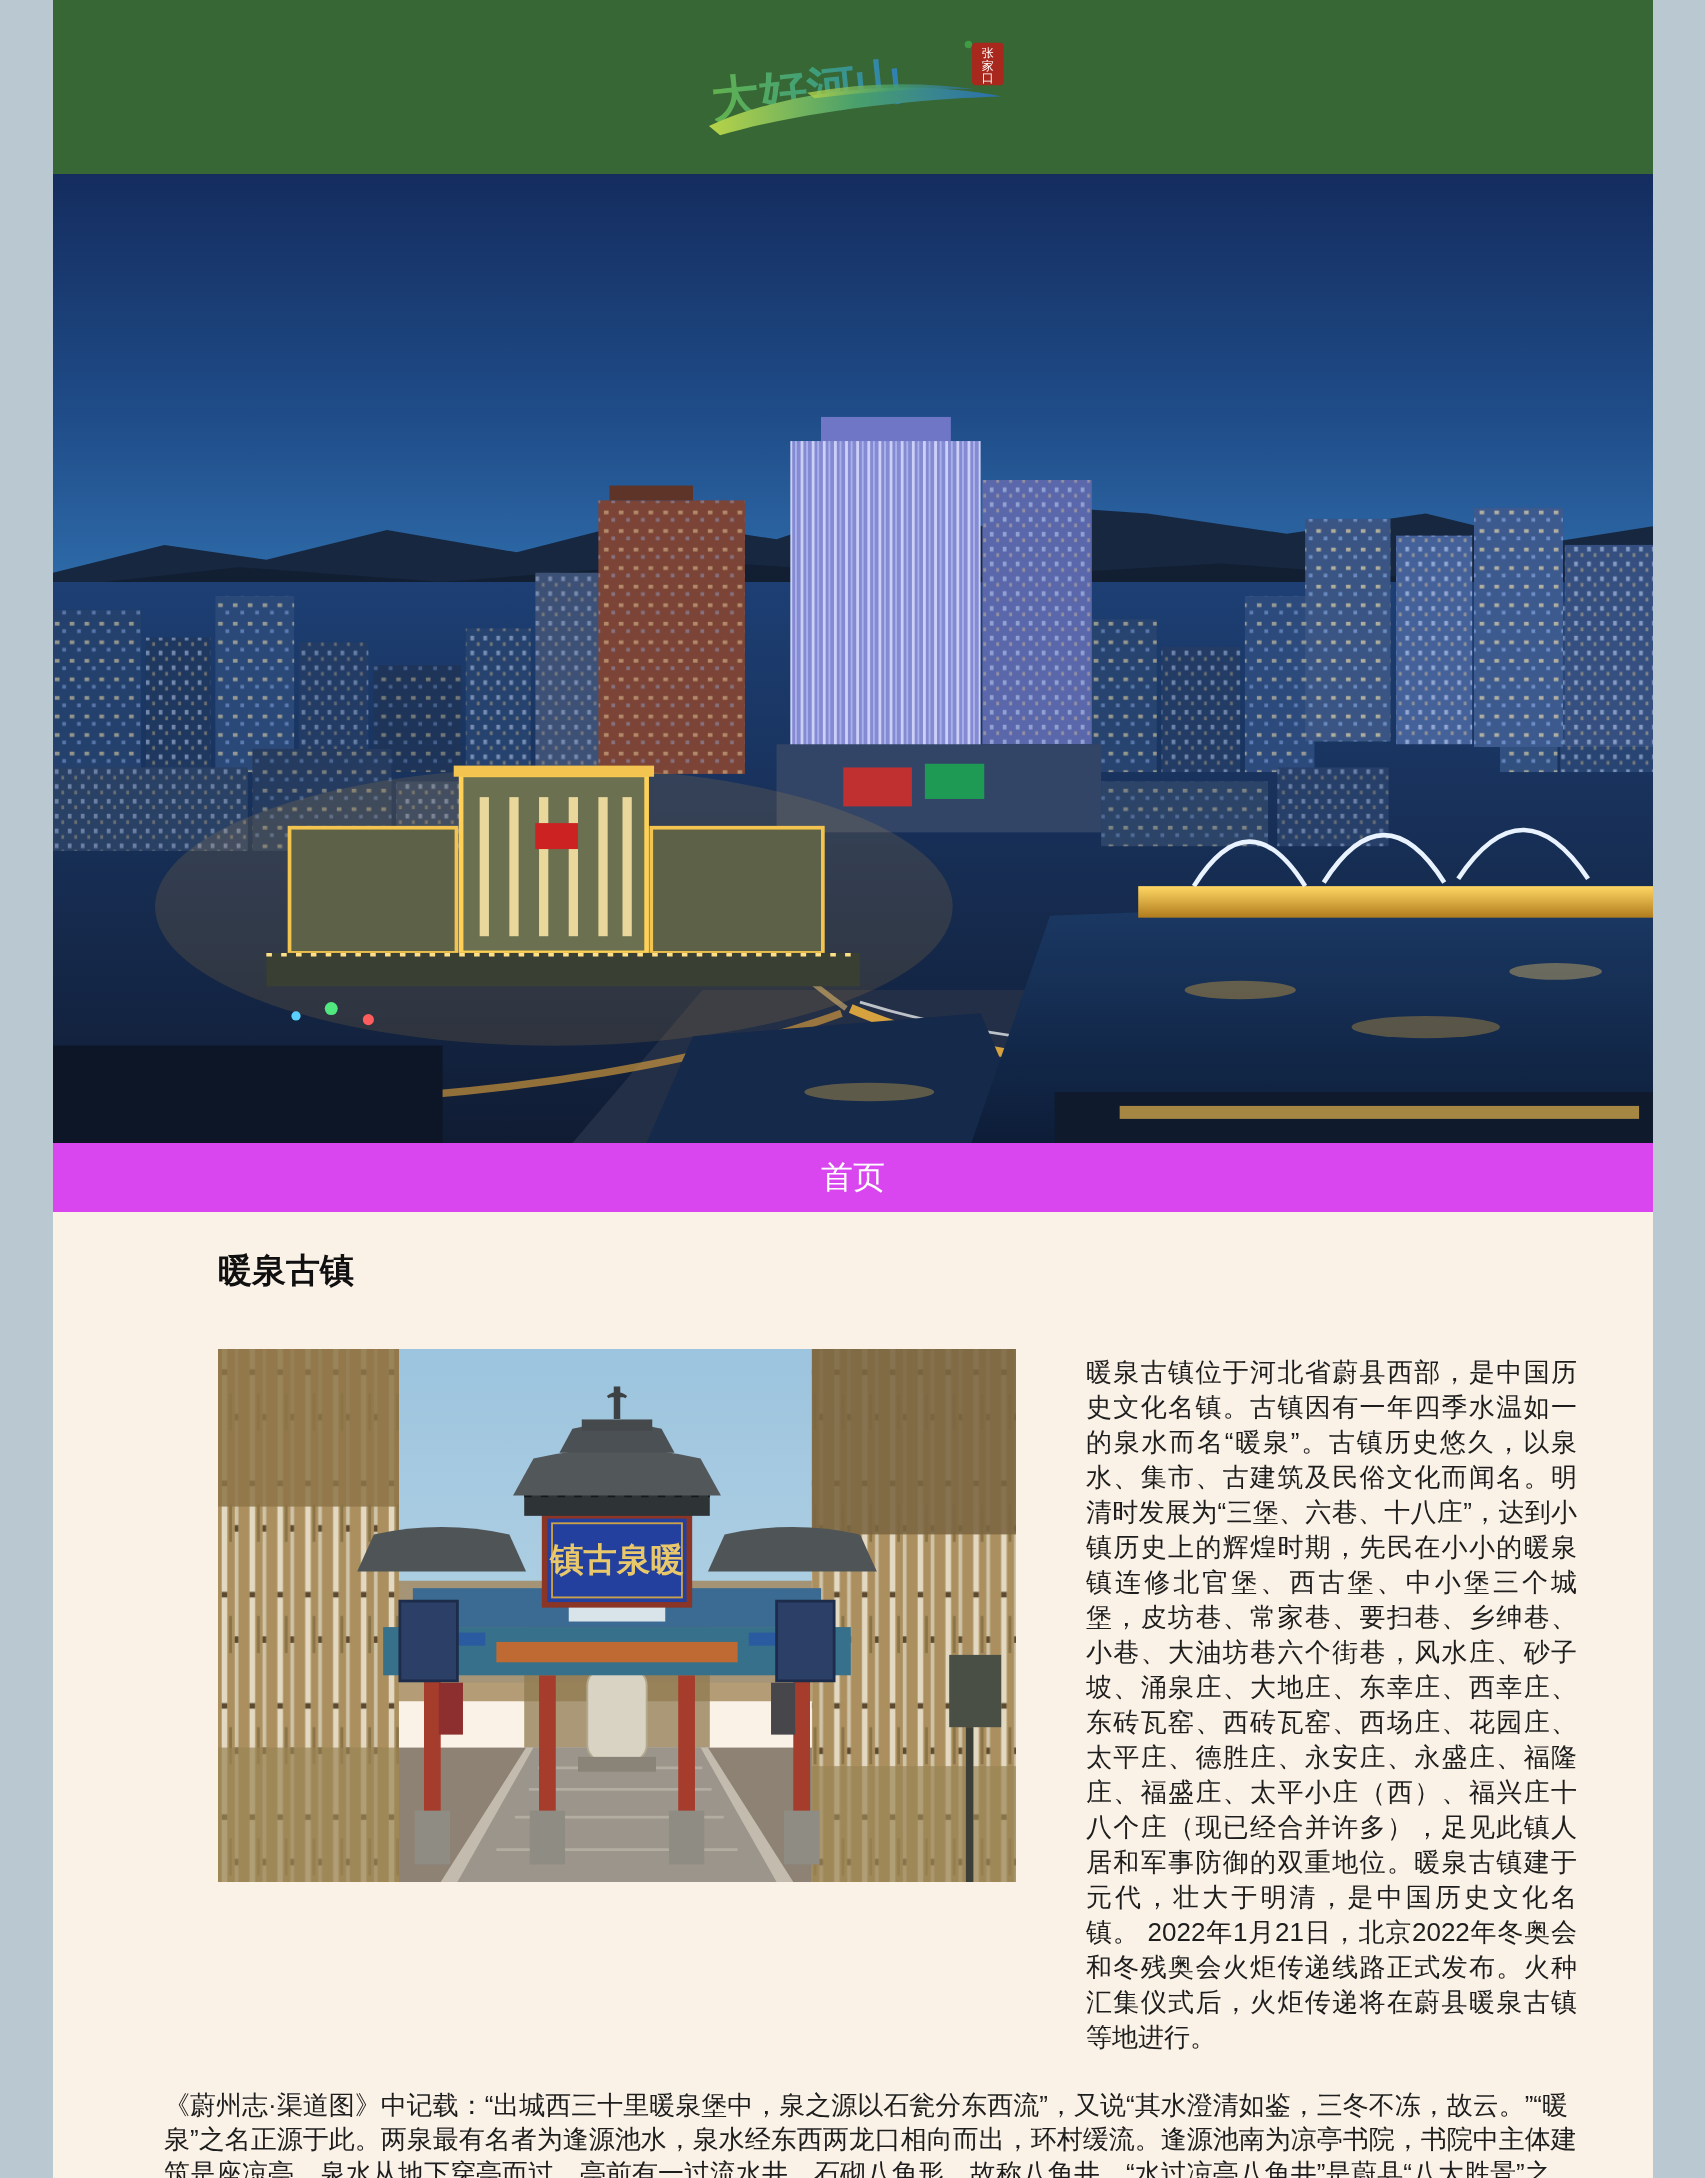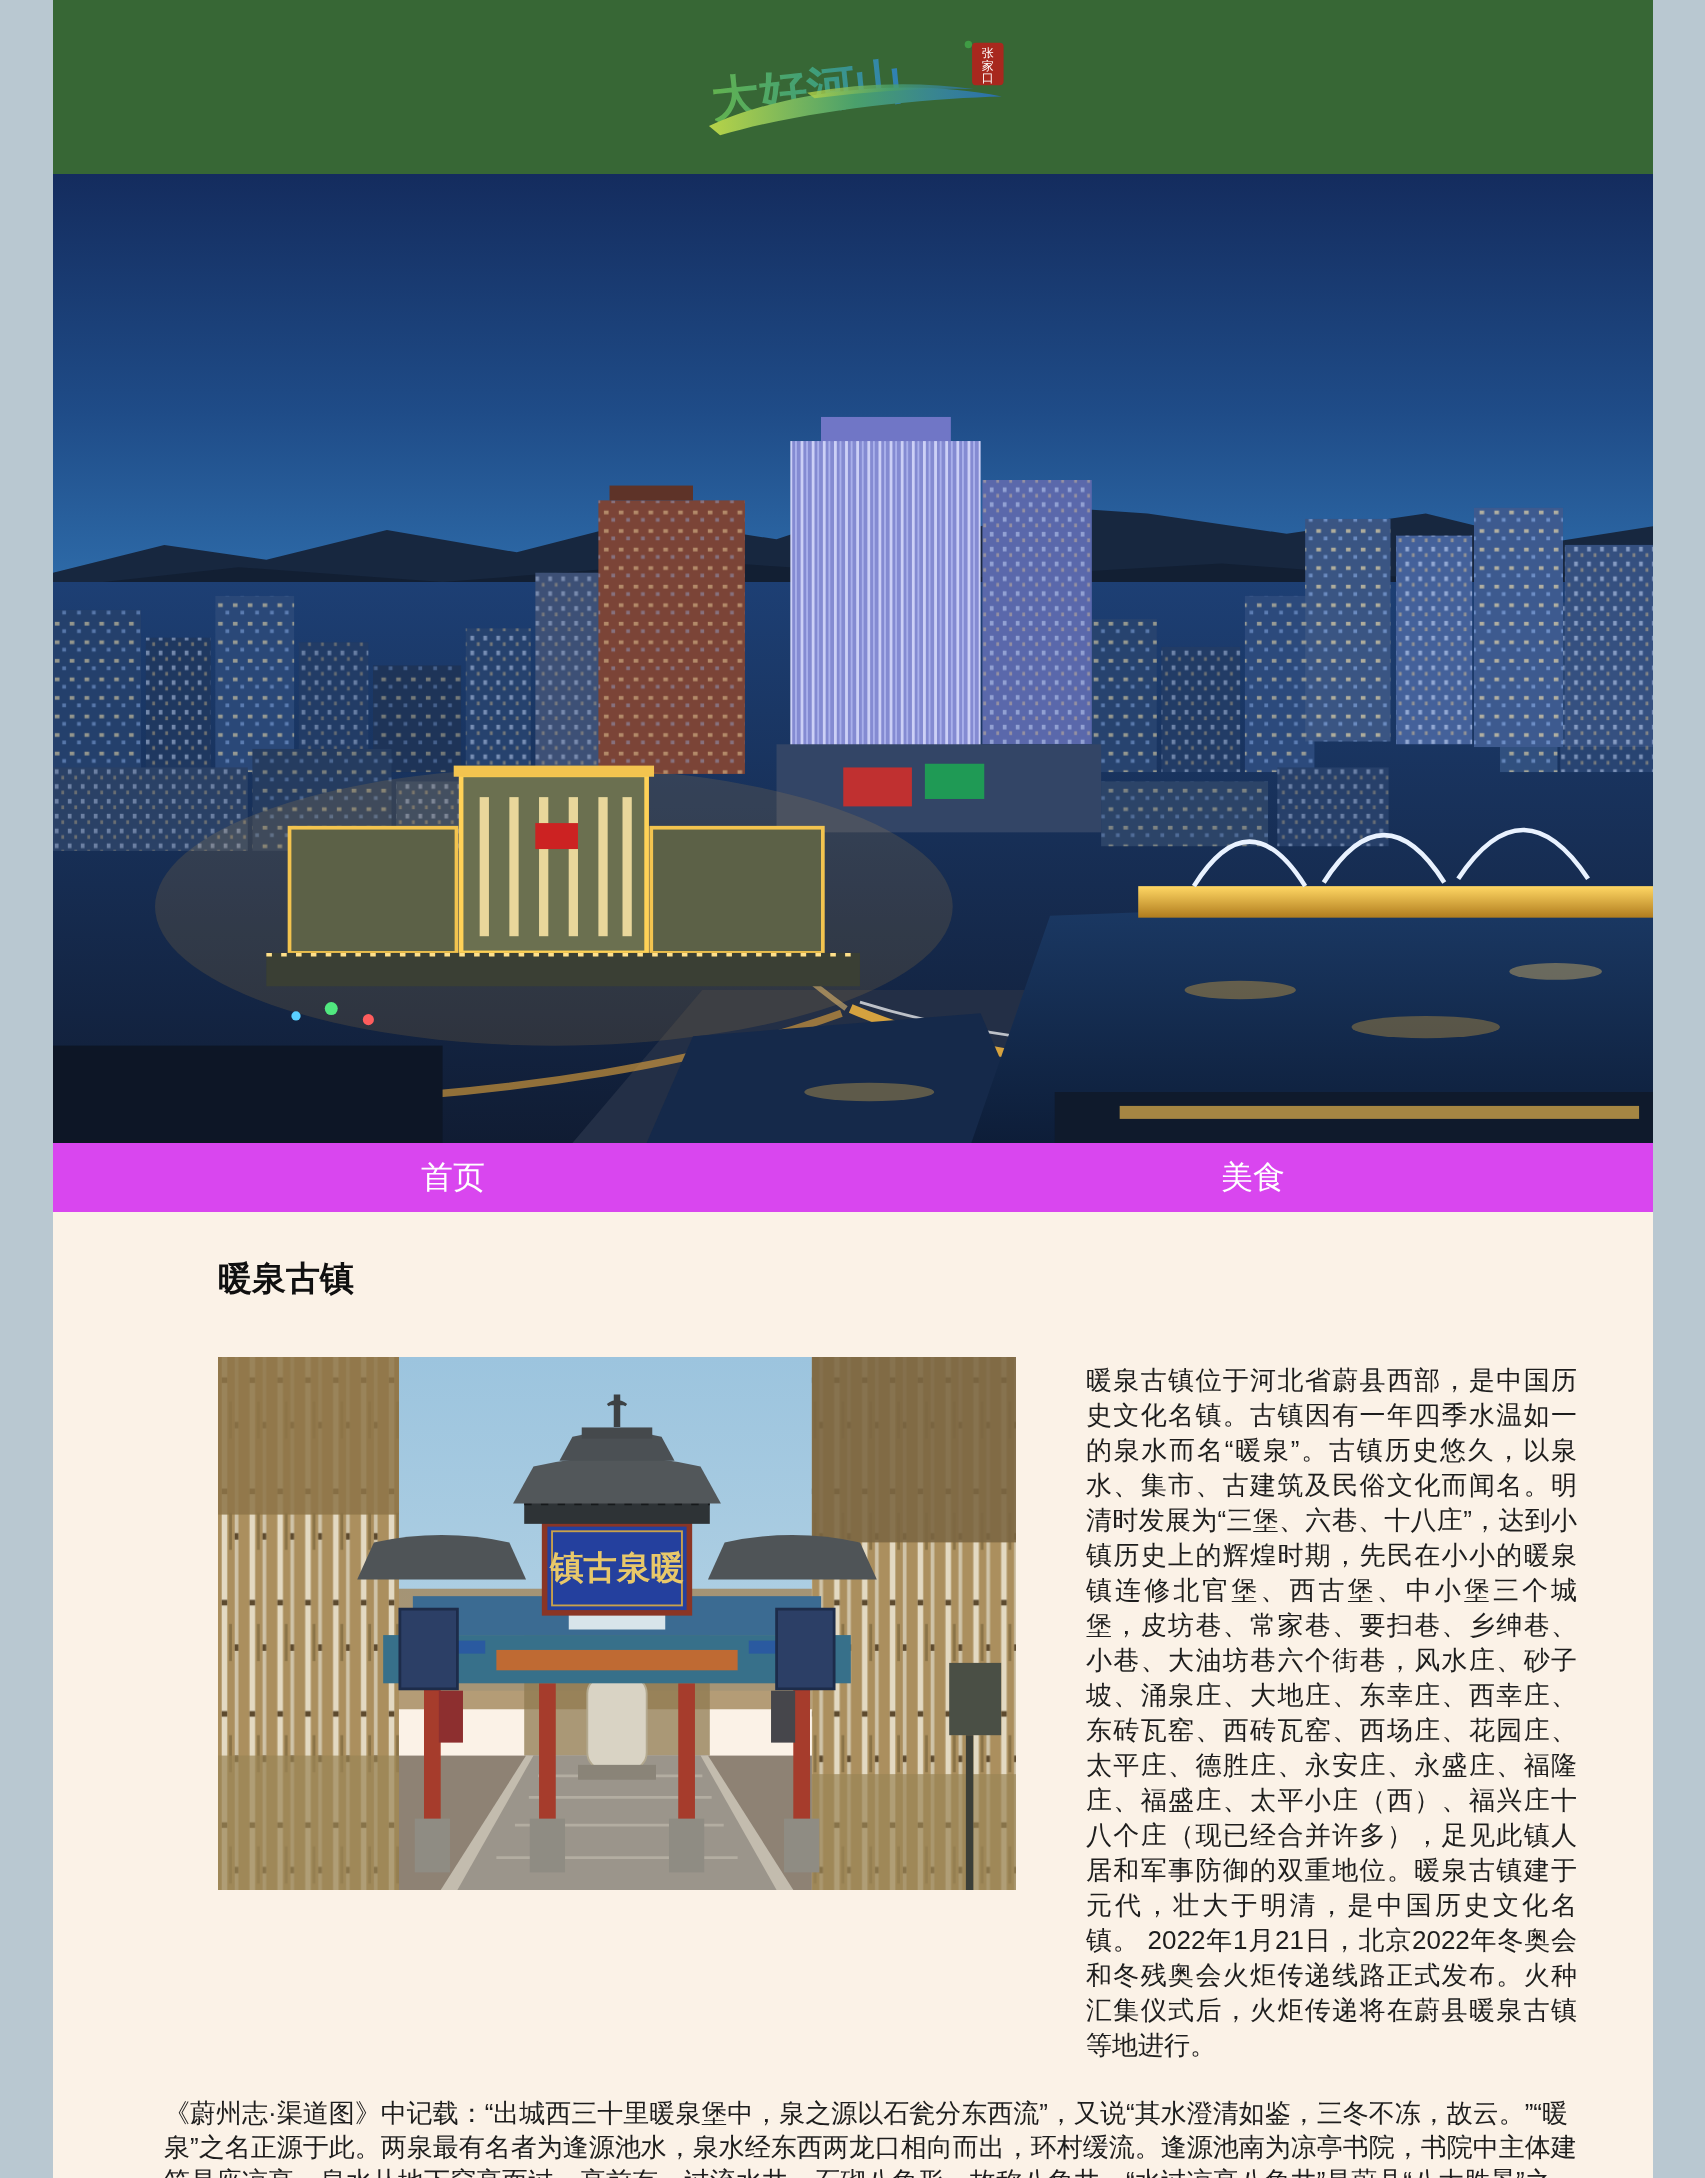--- a/index.html
+++ b/index.html
@@ -14,21 +14,21 @@
   .site-header{height:174px;background:#376735;display:flex;align-items:center;justify-content:center;overflow:hidden;}
   .logo{width:315px;height:148px;}
   
   .hero{height:969px;position:relative;overflow:hidden;display:block;}
   .hero svg{display:block;width:100%;height:100%;}
   
   .main-nav{height:69px;background:#d946ef;display:flex;}
   .nav-item{flex:1;display:flex;align-items:center;justify-content:center;color:#ffffff;font-size:32px;cursor:pointer;text-decoration:none;}
   
   .content{padding:30px 76px 26px 111px;background:#fbf2e7;}
-  .content h1{font-size:34px;font-weight:700;color:#101010;margin:16px 0 58px 54px;line-height:1.2;}
+  .content h1{font-size:34px;font-weight:700;color:#101010;margin:8px 0 58px 54px;line-height:1.2;}
   .row{display:flex;gap:70px;align-items:flex-start;margin-left:54px;}
   .photo{width:798px;height:533px;flex:0 0 auto;margin:0;overflow:hidden;}
   .photo svg{display:block;width:100%;height:100%;}
   .intro{flex:1;font-size:26px;line-height:35px;color:#1d1d1d;margin:6px 0 0 0;text-align:justify;}
   .detail{font-size:26px;line-height:34px;color:#1d1d1d;margin:33px 0 0 0;}
 </style>
 </head>
 <body>
 
 <div class="page">
@@ -209,21 +209,20 @@
       </g>
 
       <rect x="0" y="940" width="420" height="105" fill="#0d1626"></rect>
       <rect x="1080" y="990" width="645" height="55" fill="#0f1a2c"></rect>
       <rect x="1150" y="1005" width="560" height="14" fill="#caa14a" opacity="0.8"></rect>
     </svg>
   </div>
 
   <nav class="main-nav">
     <a class="nav-item">首页</a>
-    <a class="nav-item">美食</a>
   </nav>
 
   <main class="content">
     <h1>暖泉古镇</h1>
 
     <div class="row">
       <figure class="photo">
         <svg viewBox="0 0 860 575" preserveAspectRatio="none">
           <defs>
             <linearGradient id="psky" x1="0" y1="0" x2="0" y2="1">

